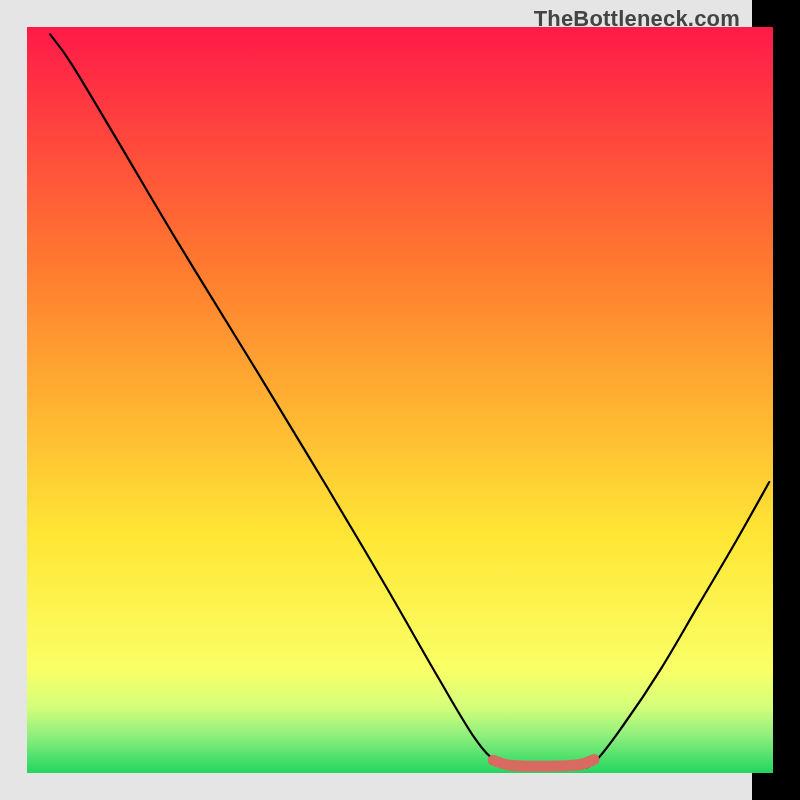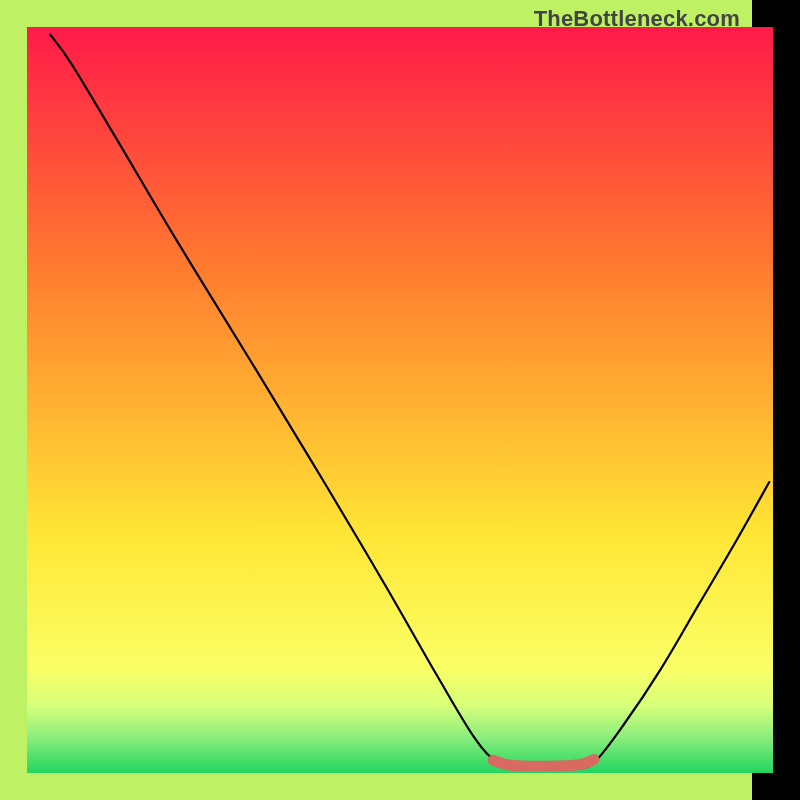--- a/index.html
+++ b/index.html
@@ -8,21 +8,21 @@
     width: 800px;
     height: 800px;
     background: #000;
     font-family: Arial, Helvetica, sans-serif;
     overflow: hidden;
   }
   .frame {
     position: relative;
     width: 752px;
     height: 800px;
-    background: #bef264;
+    background: #e5e5e5;
   }
   .watermark {
     position: absolute;
     top: 6px;
     right: 12px;
     color: #444;
     font-size: 22px;
     font-weight: 600;
     letter-spacing: 0.2px;
     z-index: 20;

